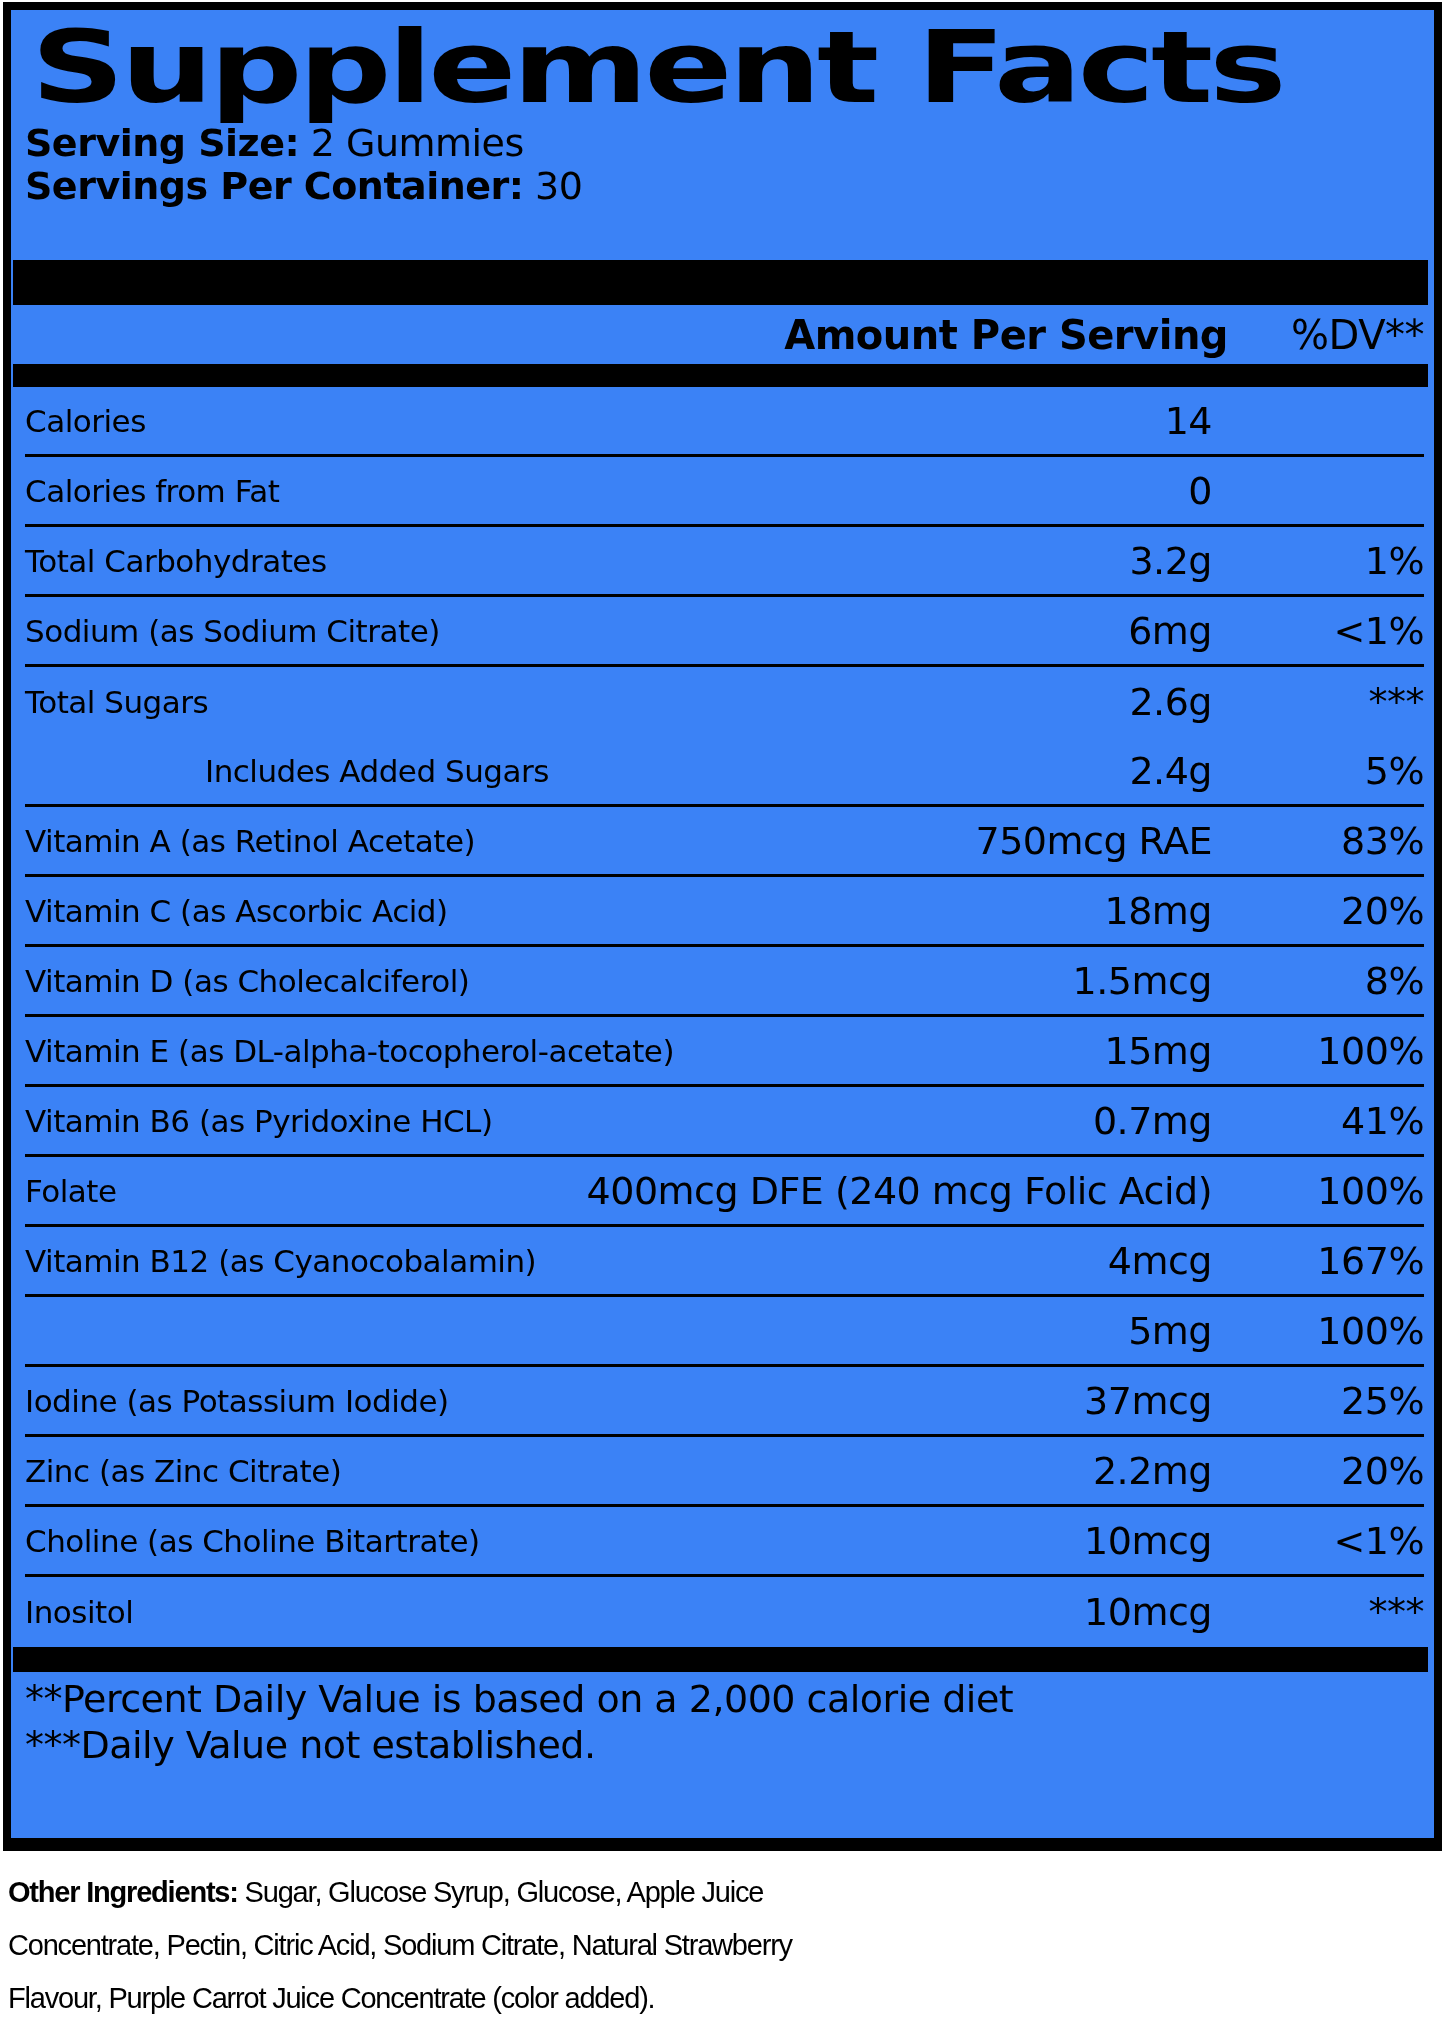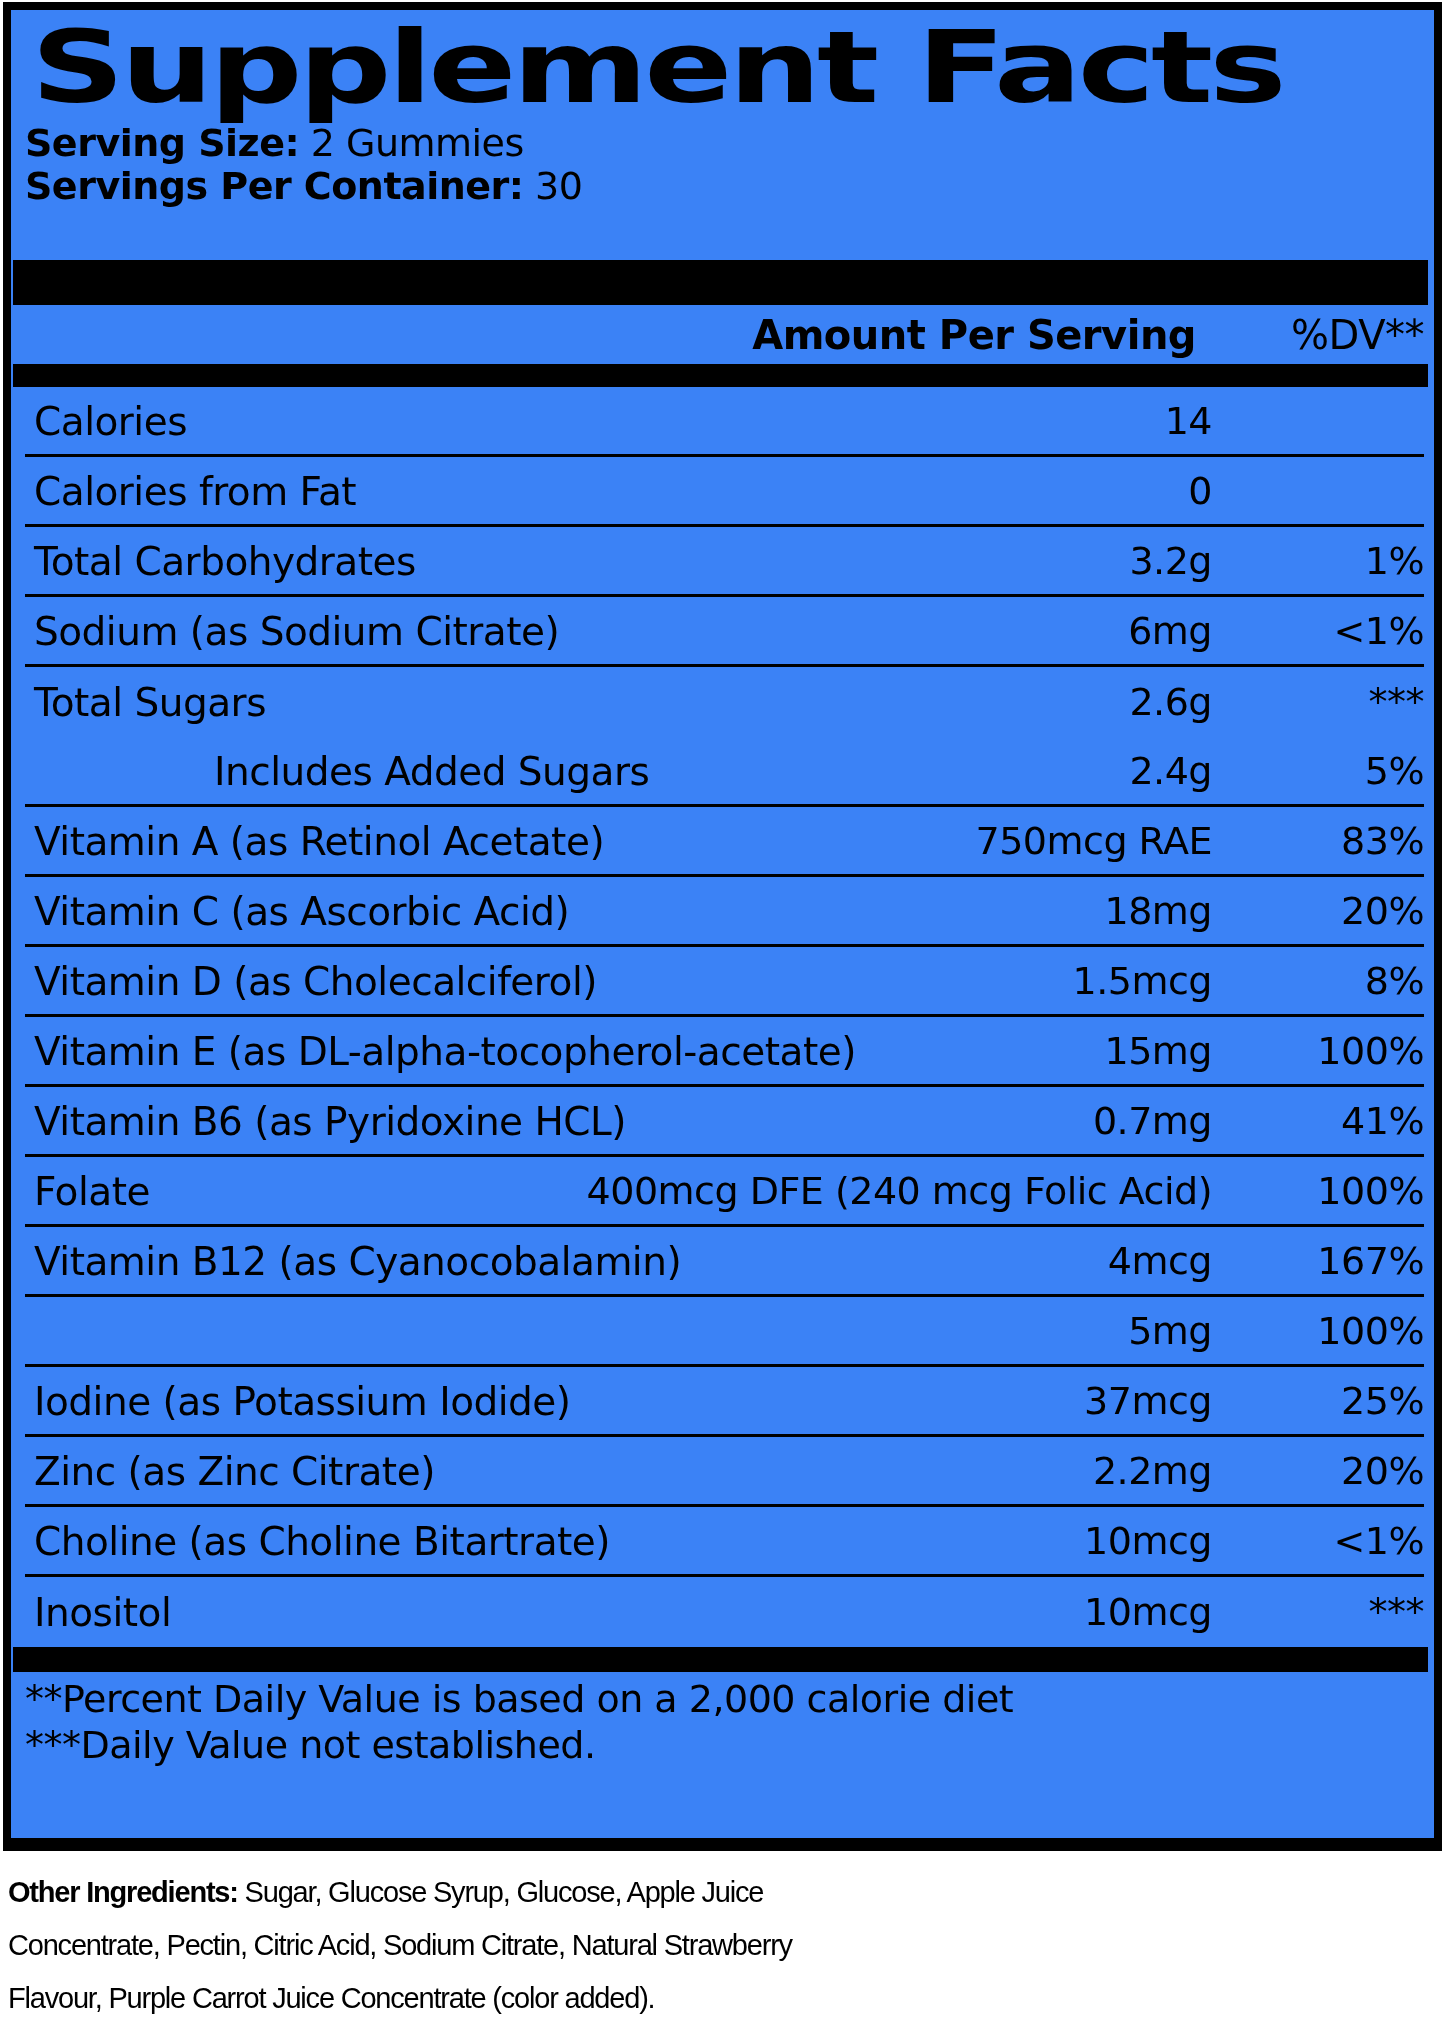--- a/index.html
+++ b/index.html
@@ -9,28 +9,28 @@
          border:8px solid #000;border-bottom-width:13px;padding:0 10px 0 14px;overflow:hidden;background:#3b82f6;}
   .title{margin:4px 0 0 6px;font-size:100px;font-weight:bold;letter-spacing:-3px;line-height:108px;
          white-space:nowrap;transform:scaleX(1.30);transform-origin:left center;}
   .svline{font-size:38px;line-height:43px;letter-spacing:-0.5px;}
   .svline b{font-weight:bold;}
   .bar{background:#000;margin-left:-12px;margin-right:-4px;}
   .bar.thick{height:45px;margin-top:52px;}
   .bar.thin{height:23px;}
   .bar.mid{height:25px;}
   .hdr{position:relative;height:59px;}
-  .hdr .amt-h{position:absolute;right:228px;top:50%;transform:translateY(-50%);
+  .hdr .amt-h{position:absolute;right:196px;top:50%;transform:translateY(-50%);
               font-weight:bold;font-size:40px;letter-spacing:-0.5px;white-space:nowrap;text-align:right;}
   .hdr .dv-h{position:absolute;right:0;top:50%;transform:translateY(-50%);
              font-weight:normal;font-size:40px;letter-spacing:-0.5px;white-space:nowrap;}
   #rows .row{position:relative;height:70px;box-sizing:border-box;border-bottom:3px solid #000;}
   #rows .row.nosep{border-bottom:none;text-align:right;}
   #rows .row .nm{position:absolute;left:0;top:50%;transform:translateY(-50%);
-                 font-size:39px;letter-spacing:-0.5px;white-space:nowrap;margin-left:9px;}
+                 font-size:31px;letter-spacing:-0.5px;white-space:nowrap;}
   #rows .row.indent .nm{left:180px;}
   #rows .row .amt{position:absolute;right:212px;top:50%;transform:translateY(-50%);
                   font-size:38px;letter-spacing:-0.5px;white-space:nowrap;}
   #rows .row .dv{position:absolute;right:0;top:50%;transform:translateY(-50%);
                  font-size:38px;letter-spacing:-0.5px;white-space:nowrap;}
   .foot{padding-top:4px;}
   .foot div{font-size:38px;line-height:46px;letter-spacing:-0.5px;}
   #other{position:absolute;left:8px;top:1866px;width:1432px;
          font-family:"Liberation Sans",sans-serif;font-size:29px;line-height:53px;letter-spacing:-1.2px;}
   #other b{font-weight:bold;}

